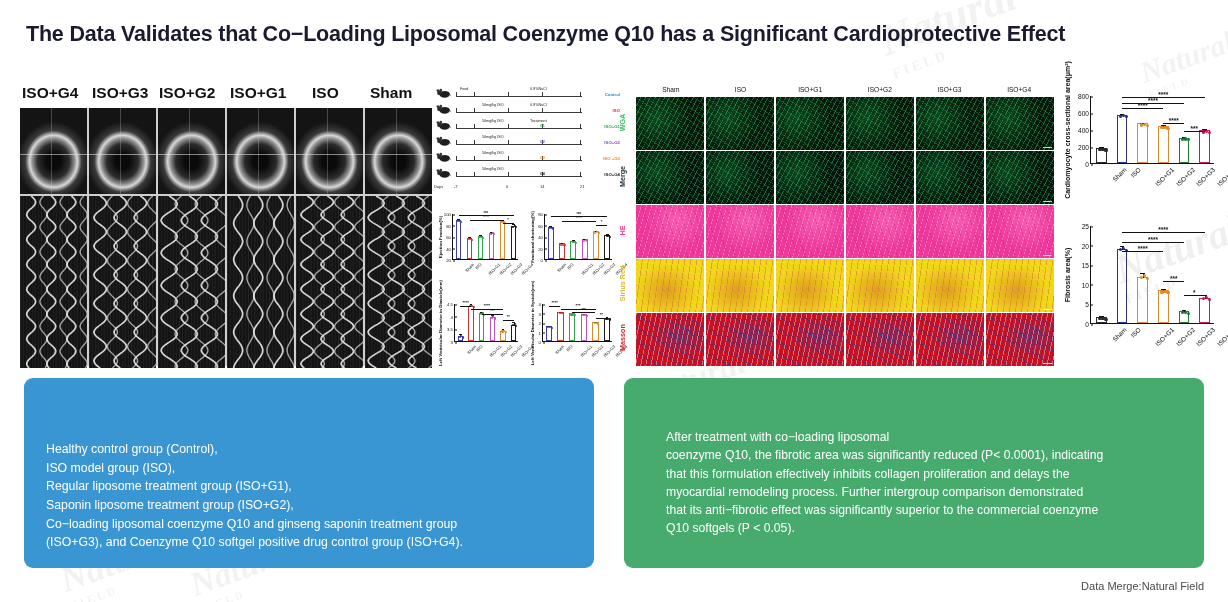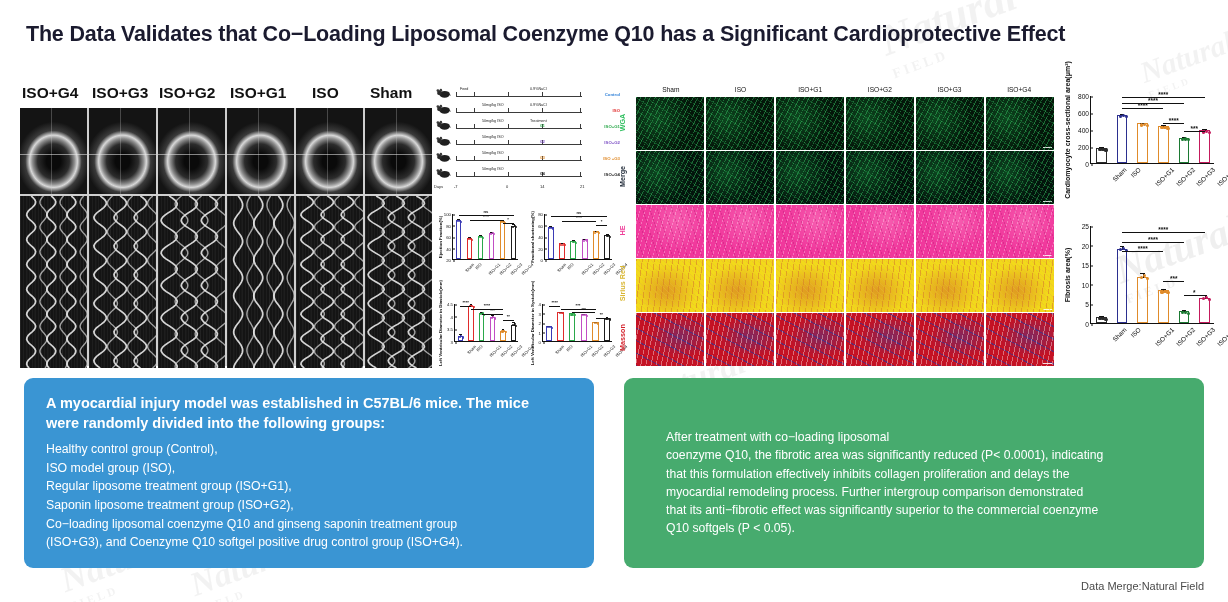--- a/index.html
+++ b/index.html
@@ -803,21 +803,20 @@
       <div class="c-sigline" style="left:31px; top:25.48px; width:41.33333333333333px;"></div>
       <div class="c-sig" style="left:31px; top:19.48px; width:41.33333333333333px;">****</div>
       <div class="c-sigline" style="left:72.33333333333333px; top:54.88px; width:20.66666666666667px;"></div>
       <div class="c-sig" style="left:72.33333333333333px; top:48.88px; width:20.66666666666667px;">***</div>
       <div class="c-sigline" style="left:93px; top:68.6px; width:20.66666666666667px;"></div>
       <div class="c-sig" style="left:93px; top:62.599999999999994px; width:20.66666666666667px;">*</div>
     </div>
   </div>
 
 <div class="tbox" id="blue-box">
-  <h3>A myocardial injury model was established in C57BL/6 mice. The mice were randomly divided into the following groups:</h3>
   <div class="body">Healthy control group (Control),
 ISO model group (ISO),
 Regular liposome treatment group (ISO+G1),
 Saponin liposome treatment group (ISO+G2),
 Co−loading liposomal coenzyme Q10 and ginseng saponin treatment group
 (ISO+G3), and Coenzyme Q10 softgel positive drug control group (ISO+G4).</div>
 </div>
 <div class="tbox" id="green-box">
   <div class="body">After treatment with co−loading liposomal
 coenzyme Q10, the fibrotic area was significantly reduced (P&lt; 0.0001), indicating

